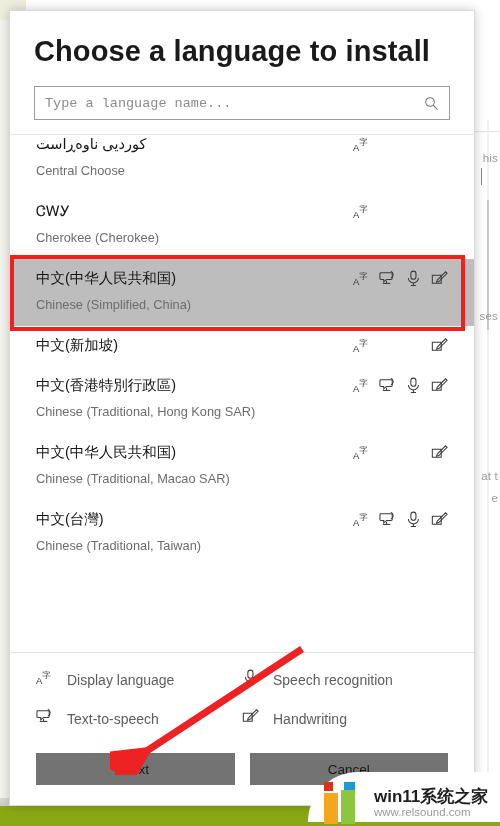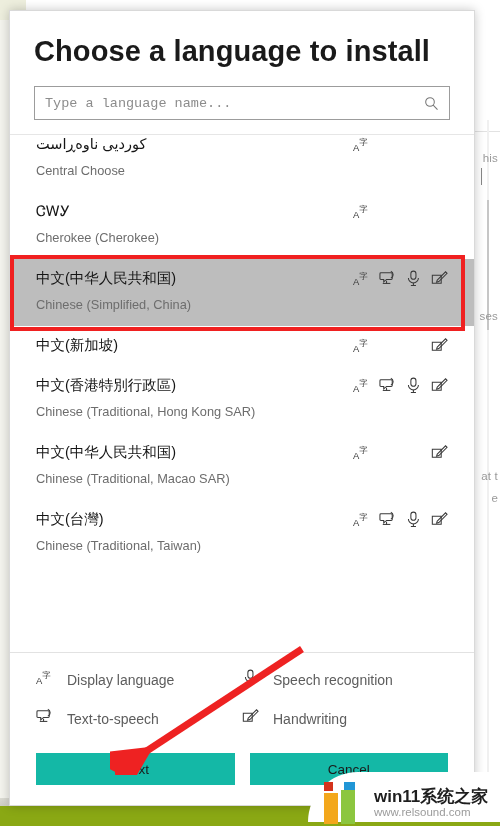--- a/index.html
+++ b/index.html
@@ -138,21 +138,21 @@
   .legend-item { display: flex; align-items: center; gap: 13px; }
   .legend-label { font-size: 14px; color: #5d5d5d; }
 
   
   #footer {
     padding: 14px 26px 20px 26px;
     display: flex; gap: 15px;
   }
   .dlg-button {
     flex: 1; height: 32px;
-    background: #14b8a6; border: 0;
+    background: #737373; border: 0;
     font-family: inherit; font-size: 13.5px; color: #1a1a1a;
     cursor: pointer;
   }
 
   
   #red-highlight {
     position: absolute; left: 10px; top: 255px;
     width: 455px; height: 76px;
     border: 4px solid #f02020;
     pointer-events: none;

